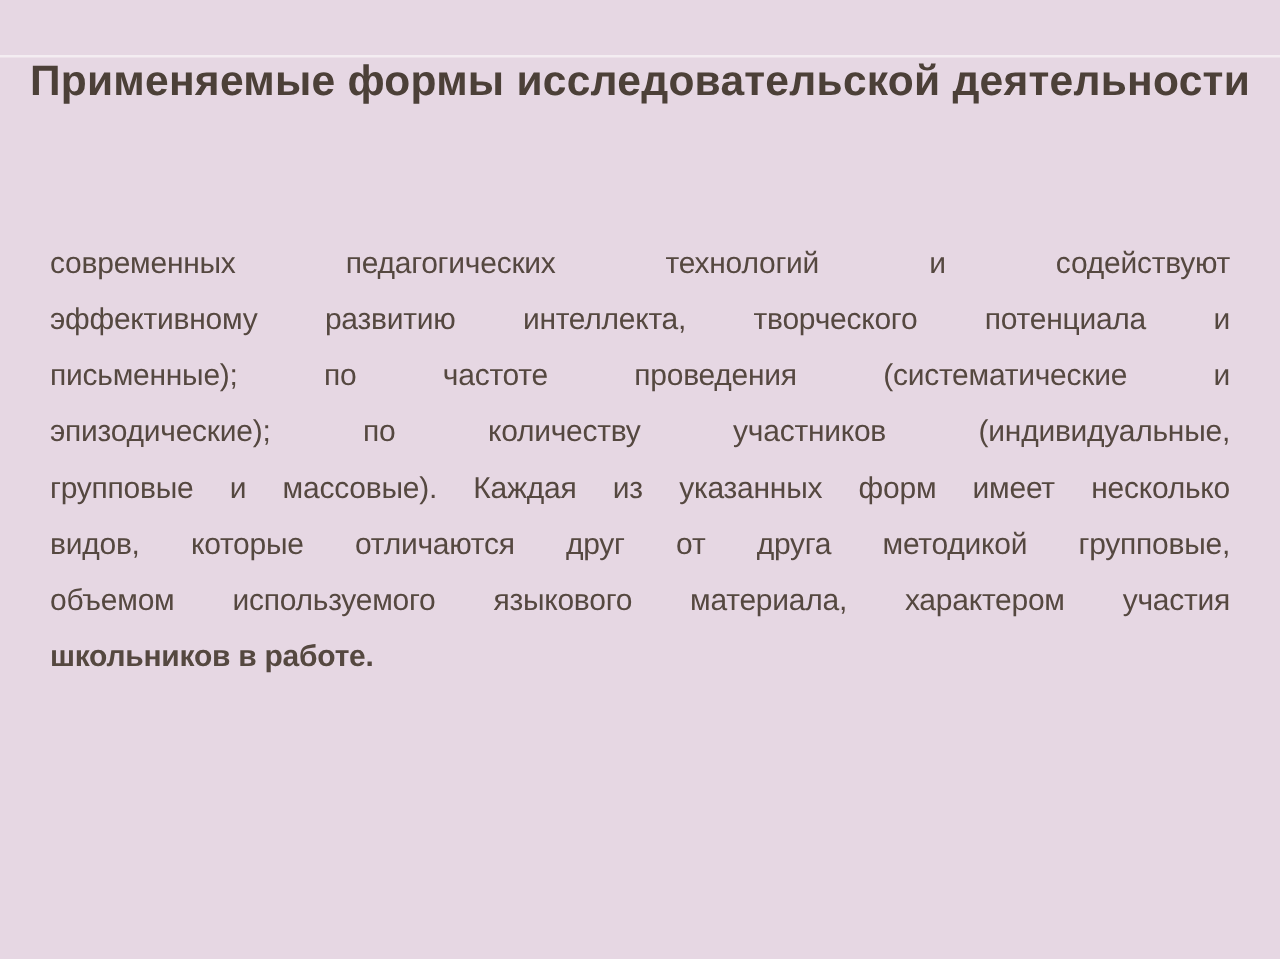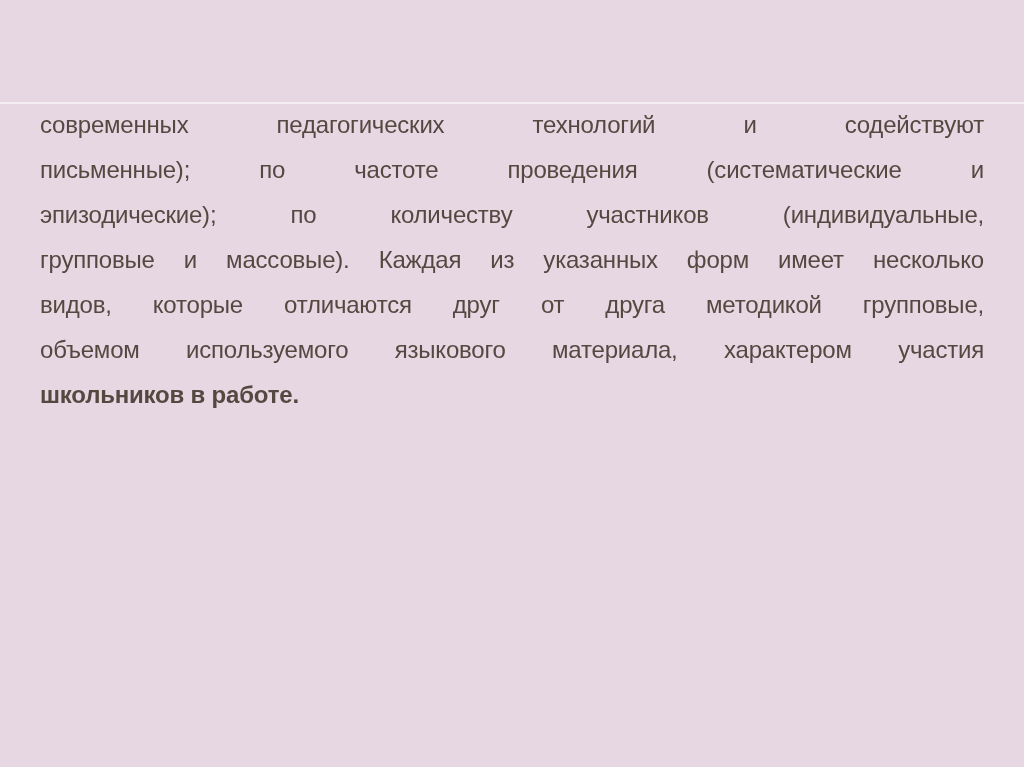--- a/index.html
+++ b/index.html
@@ -55,23 +55,25 @@
     text-align-last:left;
     font-weight:bold;
   }
 </style>
 </head>
 <body>
 
 <div class="slide">
   <div class="edge-top"></div>
 
+  <h1 class="slide-title">Применяемые формы исследовательской деятельности</h1>
 
   <div class="body-text">
     <div class="line">современных педагогических технологий и содействуют</div>
+    <div class="line">эффективному развитию интеллекта, творческого потенциала и</div>
     <div class="line">письменные); по частоте проведения (систематические и</div>
     <div class="line">эпизодические); по количеству участников (индивидуальные,</div>
     <div class="line">групповые и массовые). Каждая из указанных форм имеет несколько</div>
     <div class="line">видов, которые отличаются друг от друга методикой групповые,</div>
     <div class="line">объемом используемого языкового материала, характером участия</div>
     <div class="line last">школьников в работе.</div>
   </div>
 
 </div>
 

